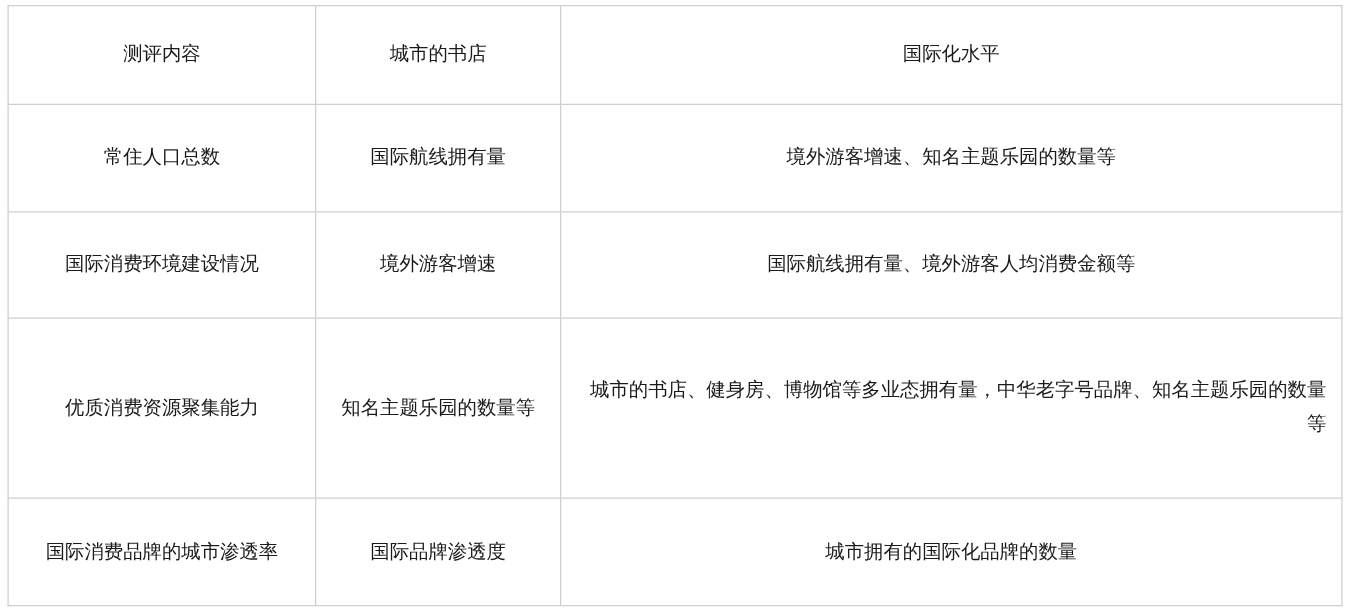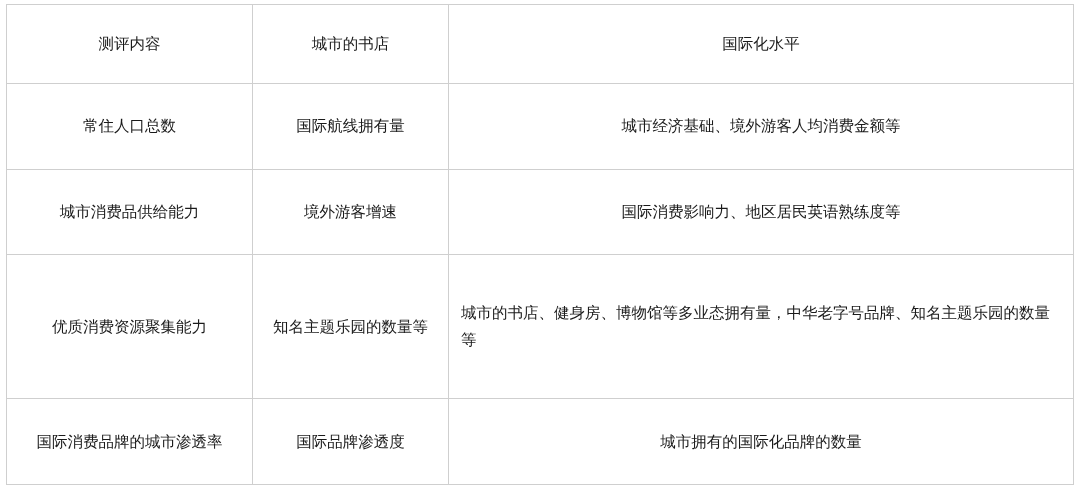--- a/index.html
+++ b/index.html
@@ -38,21 +38,21 @@
   .col-b { width: 196px; }
   .col-c { width: auto; }
 
   .header-row td {
     text-align: center;
   }
   .cell-center {
     text-align: center;
   }
   .cell-left {
-    text-align: left;
+    text-align: right;
   }
   .row-head td { height: 56px; }
   .row-1 td { height: 62px; }
   .row-2 td { height: 62px; }
   .row-3 td { height: 62px; }
   .row-4 td { height: 116px; }
   .row-5 td { height: 62px; }
 </style>
 </head>
 <body>
@@ -68,27 +68,27 @@
       <tr class="header-row row-head">
         <td class="cell-center">测评内容</td>
         <td class="cell-center">城市的书店</td>
         <td class="cell-center">国际化水平</td>
       </tr>
 
 
       <tr class="row-2">
         <td class="cell-center">常住人口总数</td>
         <td class="cell-center">国际航线拥有量</td>
-        <td class="cell-center">城市经济基础、境外游客人均消费金额等</td>
+        <td class="cell-center">境外游客增速、知名主题乐园的数量等</td>
       </tr>
 
       <tr class="row-3">
-        <td class="cell-center">城市消费品供给能力</td>
+        <td class="cell-center">国际消费环境建设情况</td>
         <td class="cell-center">境外游客增速</td>
-        <td class="cell-center">国际消费影响力、地区居民英语熟练度等</td>
+        <td class="cell-center">国际航线拥有量、境外游客人均消费金额等</td>
       </tr>
 
       <tr class="row-4">
         <td class="cell-center">优质消费资源聚集能力</td>
         <td class="cell-center">知名主题乐园的数量等</td>
         <td class="cell-left">城市的书店、健身房、博物馆等多业态拥有量，中华老字号品牌、知名主题乐园的数量等</td>
       </tr>
 
       <tr class="row-5">
         <td class="cell-center">国际消费品牌的城市渗透率</td>

